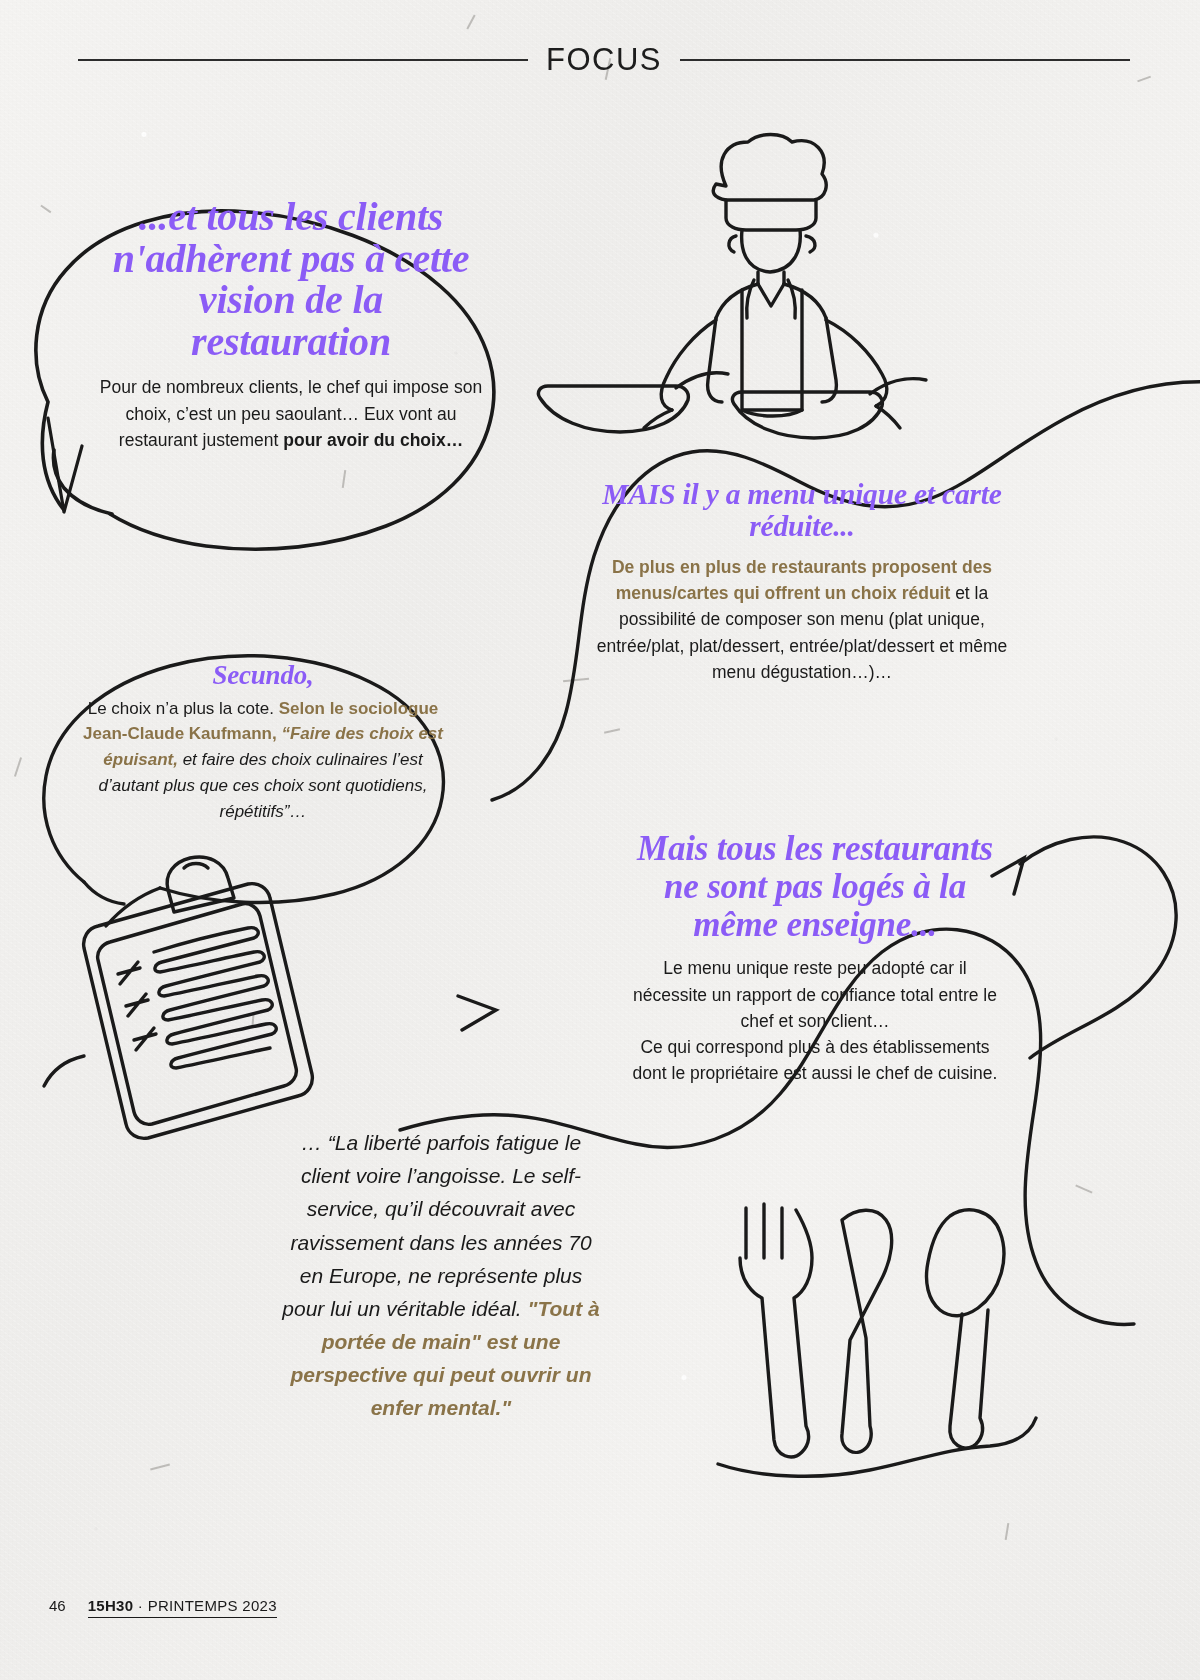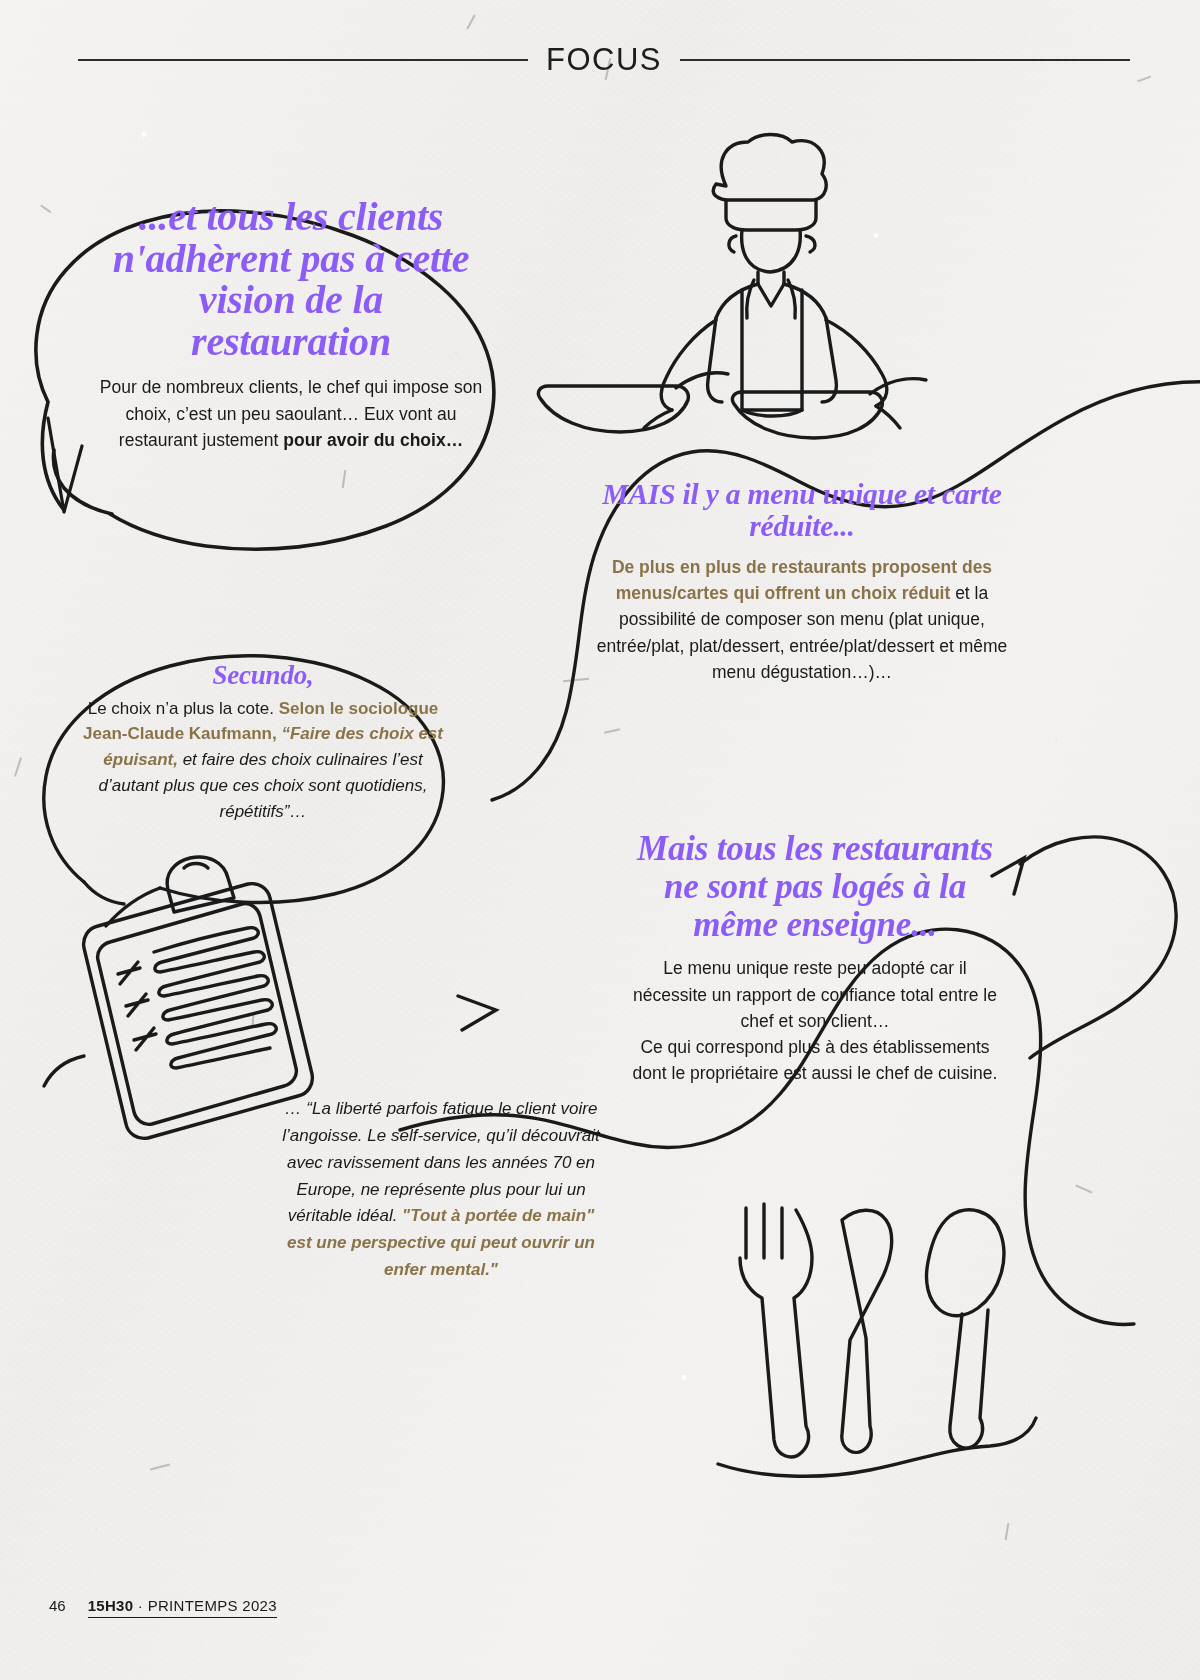--- a/index.html
+++ b/index.html
@@ -102,21 +102,21 @@
 
   
   #block-enseigne { top: 830px; left: 630px; width: 370px; }
   #block-enseigne .headline { font-size: 35px; line-height: 1.08; }
   #block-enseigne .body-txt { margin-top: 12px; }
   #block-enseigne .para-2 { margin-top: 0; }
 
   
   #block-liberte { top: 1096px; left: 276px; width: 330px; }
   #block-liberte .body-txt {
-    font-style: italic; font-weight: 500; font-size: 17px; line-height: 1.58;
+    font-style: italic; font-weight: 500; font-size: 21px; line-height: 1.58; margin-top: 30px;
   }
 
   
   .footer {
     position: absolute;
     left: 49px; bottom: 62px;
     display: flex; align-items: baseline; gap: 22px;
     font-size: 15px; color: #1a1a1a;
   }
   .footer .pageno { font-size: 15px; }

